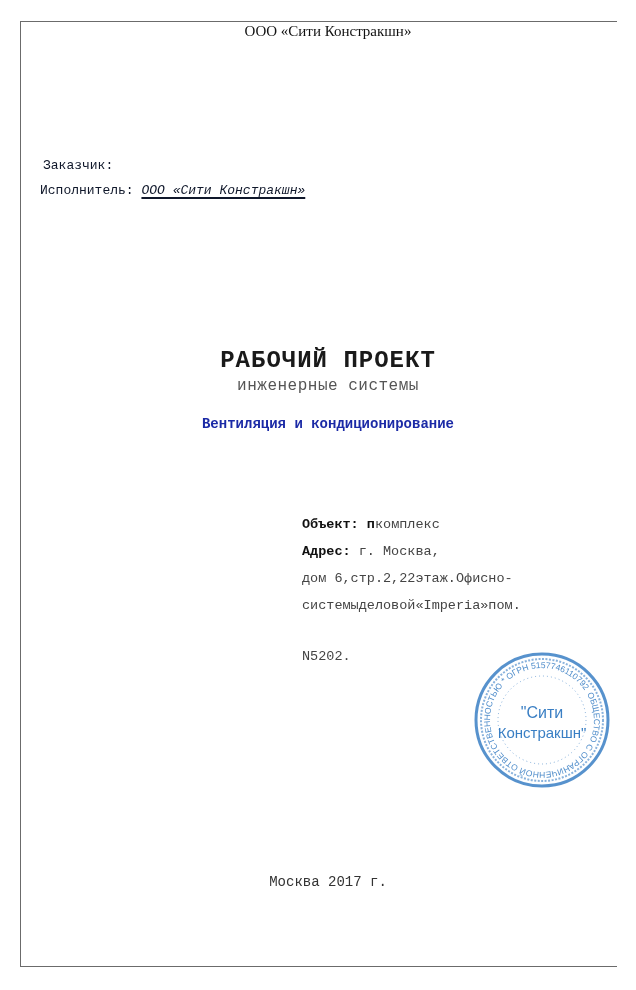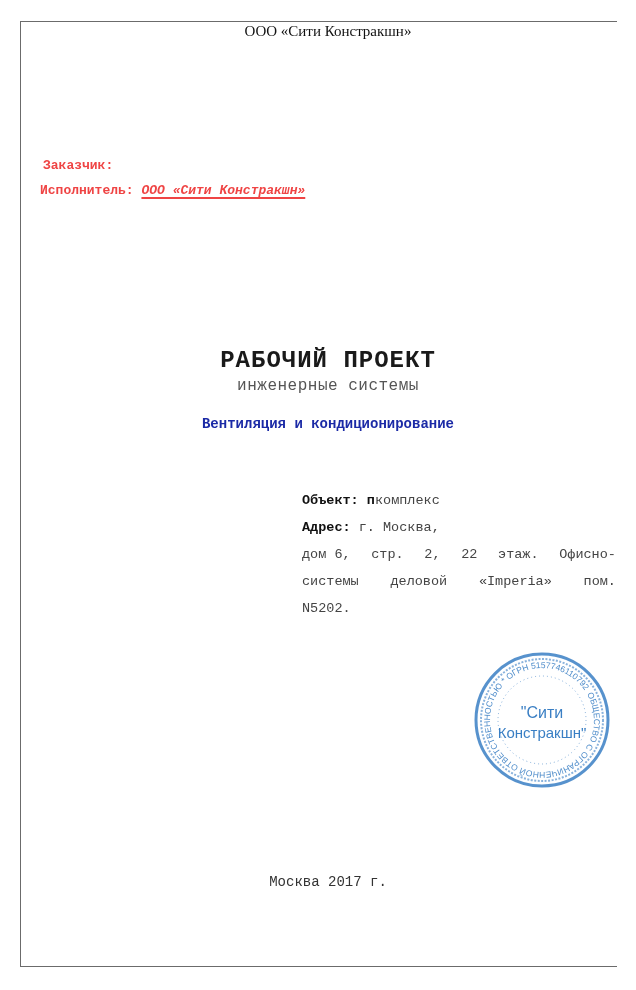--- a/index.html
+++ b/index.html
@@ -6,31 +6,31 @@
     body { width: 636px; height: 990px; position: relative; overflow: hidden; }
     .frame {
       position: absolute; left: 20px; top: 21px; width: 597px; height: 946px;
       border-left: 1.5px solid #6b6b6b; border-top: 1.5px solid #6b6b6b; border-bottom: 1.5px solid #6b6b6b;
       box-sizing: border-box;
     }
     .abs { position: absolute; white-space: nowrap; }
     .serif { font-family: "Liberation Serif", serif; }
     .mono { font-family: "Liberation Mono", monospace; }
     .header-company { left: 0; width: 656px; top: 23px; text-align: center; font-size: 15px; color: #111; }
-    .label { font-size: 13px; color: #ef4444; font-weight: bold; }
+    .label { font-size: 13px; color: #0f172a; font-weight: normal; }
     .row-customer { left: 43px; top: 158px; }
     .row-executor { left: 40px; top: 183px; }
     .executor-val { font-style: italic; text-decoration: underline; text-decoration-thickness: 1.5px; text-underline-offset: 3px; }
     .title { left: 0; width: 656px; top: 347px; text-align: center; font-size: 24px; font-weight: bold; color: #1a1a1a; letter-spacing: 1px; }
     .subtitle { left: 0; width: 656px; top: 377px; text-align: center; font-size: 16px; color: #555; letter-spacing: 0.5px; }
     .section { left: 0; width: 656px; top: 416px; text-align: center; font-size: 14px; font-weight: bold; color: #1b2aa6; }
     .object-block { left: 302px; top: 487px; width: 314px; font-size: 13.5px; color: #444; }
     .object-block .b { font-weight: bold; color: #111; }
-    .line { height: 27px; line-height: 27px; display: flex; justify-content: space-between; }
-    .line.left { justify-content: flex-start; }
+    .line { height: 27px; line-height: 27px; display: flex; justify-content: flex-start; }
+    .line.left { justify-content: flex-start; margin-top: 24px; }
     .stamp { position: absolute; left: 472px; top: 650px; width: 140px; height: 140px; }
     .footer { left: 0; width: 656px; top: 874px; text-align: center; font-size: 14px; color: #333; }
   </style>
 </head>
 <body>
 
 <div class="frame"></div>
 
 <div class="abs serif header-company">ООО «Сити Констракшн»</div>
 

